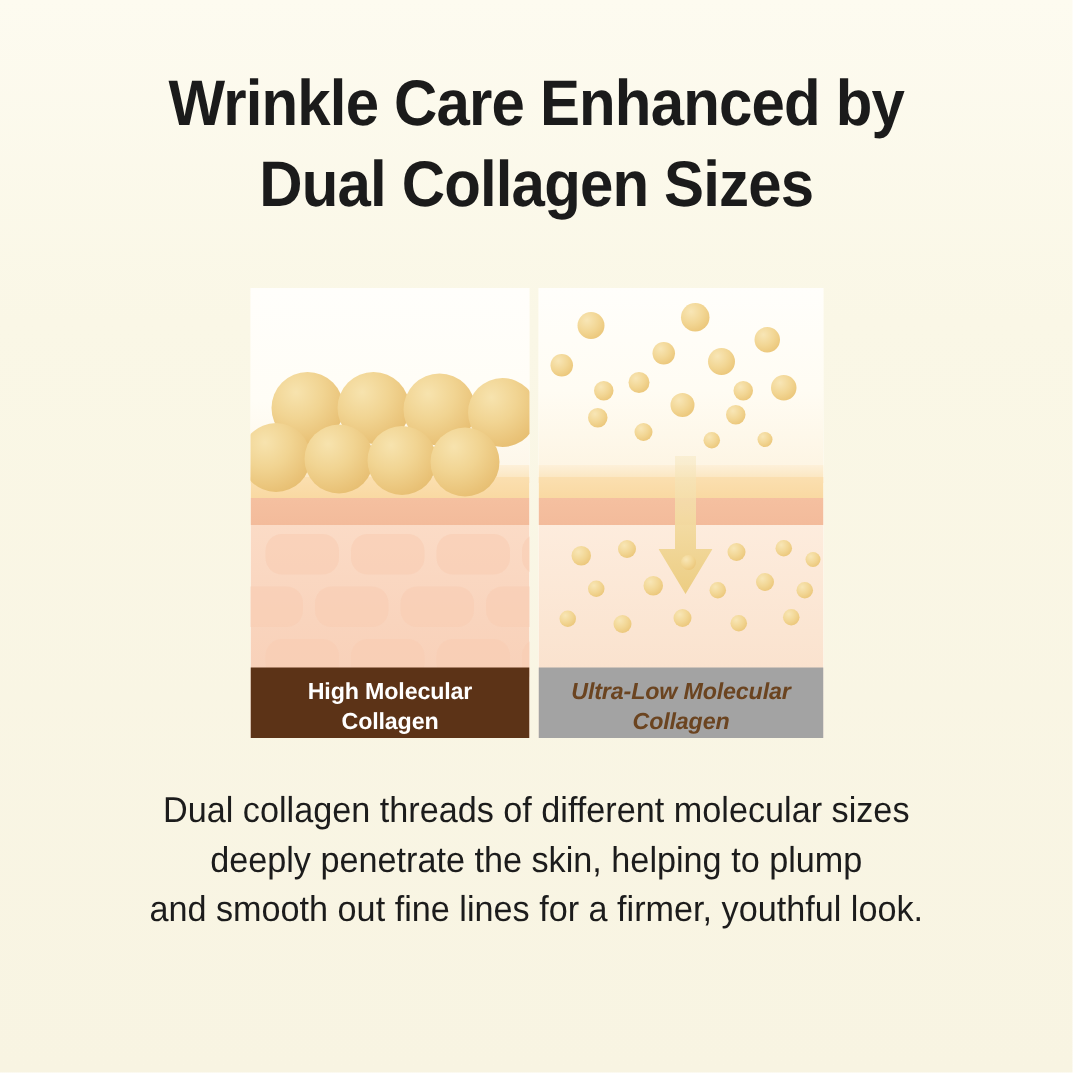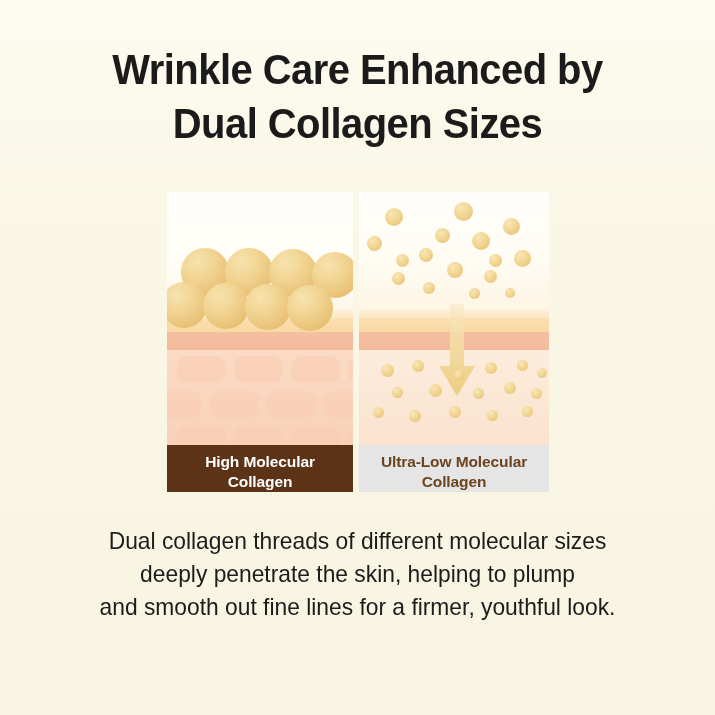--- a/index.html
+++ b/index.html
@@ -85,21 +85,21 @@
   .arrow{position:absolute;left:80px;top:112px;width:36px;height:98px;}
 
   
   .band{
     position:absolute;left:0;right:0;bottom:0;height:47px;
     display:flex;flex-direction:column;align-items:center;justify-content:flex-end;
     font-weight:700;font-size:15.5px;line-height:20px;text-align:center;
     letter-spacing:-0.1px;
   }
   .band-left{background:#5c3317;color:#ffffff;}
-  .band-right{background:#e5e5e5;color:#6b4420;}
+  .band-right{background:#a3a3a3;color:#6b4420;font-style:italic;}
   .band span{display:block;}
 
   
   .body-copy{
     position:absolute;left:0;top:524px;width:715px;text-align:center;
     color:#1c1c1c;font-size:24px;line-height:33px;
     transform:scaleX(0.95);transform-origin:center top;
   }
   .body-copy span{display:block;}
 </style>

